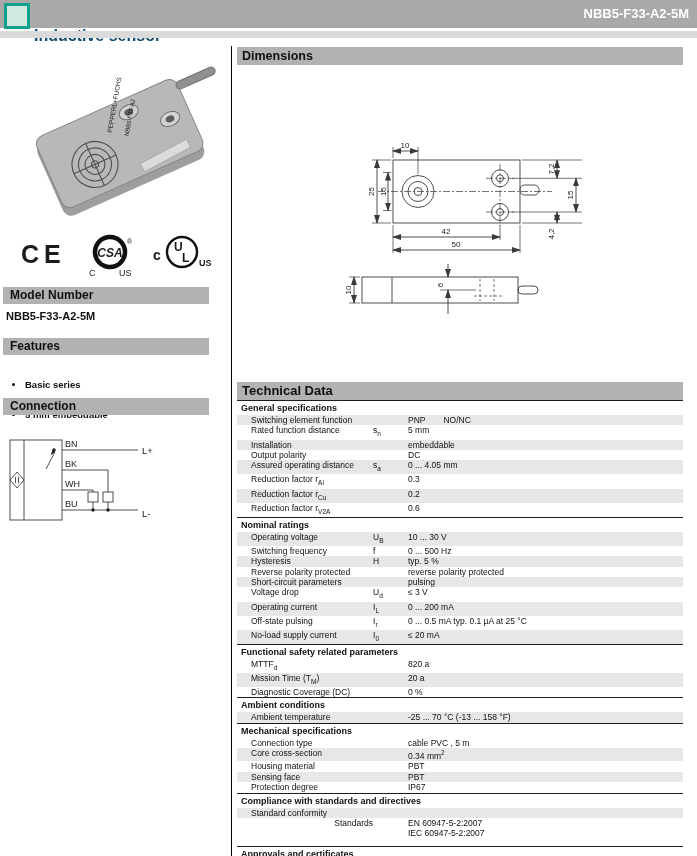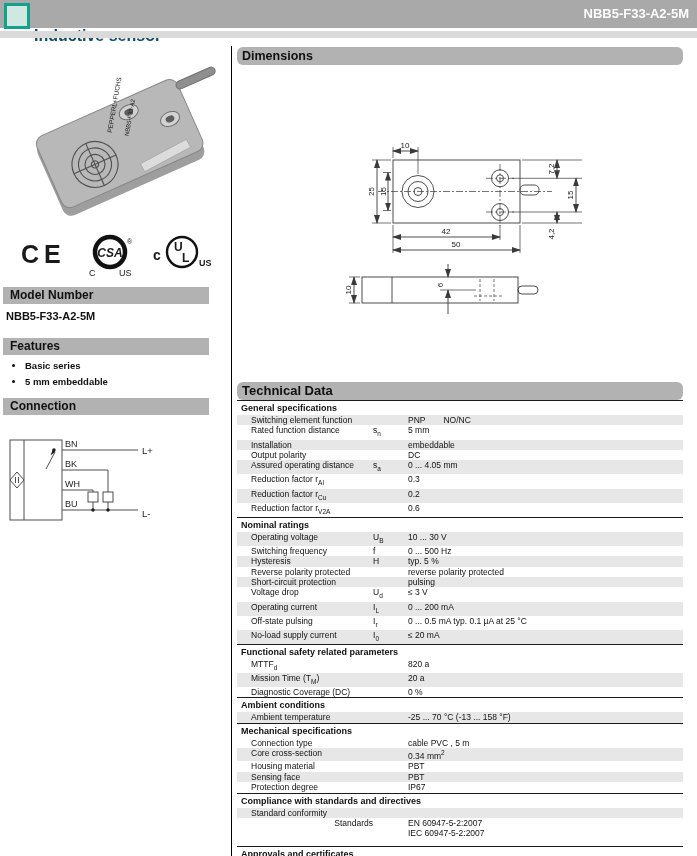--- a/index.html
+++ b/index.html
@@ -11,27 +11,27 @@
   .logo-square{position:absolute;left:4px;top:3px;width:20px;height:20px;background:#cfe9e1;border:3px solid #12a18e;}
   .header-title{position:absolute;left:34px;top:0;line-height:28px;font-size:16px;font-weight:bold;color:#0c4a6e;margin-top:22px;}
   .header-model{position:absolute;right:8px;top:0;line-height:28px;font-size:13px;font-weight:bold;color:#fff;}
   .sub-strip{position:absolute;left:0;top:31px;width:697px;height:7px;background:#dadada;}
   .v-divider{position:absolute;left:231px;top:46px;width:1px;height:810px;background:#000;}
 
   
   .side-bar{position:absolute;left:3px;width:206px;height:17px;background:#b2b2b2;font-size:12px;font-weight:bold;line-height:17px;padding-left:7px;box-sizing:border-box;}
   .model-text{position:absolute;left:6px;top:310px;font-size:11px;font-weight:bold;}
   .features-list{position:absolute;left:3px;top:360px;margin:0;padding-left:22px;font-size:9.5px;font-weight:bold;}
-  .features-list li{margin-bottom:5px;}
+  .features-list li{margin-bottom:5px;margin-top:19px;}
   #product-photo{position:absolute;left:10px;top:50px;}
   .logos{position:absolute;left:20px;top:232px;width:200px;display:flex;gap:18px;}
   #connection-svg{position:absolute;left:8px;top:428px;}
 
   
-  .rc-bar{position:absolute;left:237px;width:446px;background:#b2b2b2;font-weight:bold;box-sizing:border-box;padding-left:5px;border-radius:6px;}
+  .rc-bar{position:absolute;left:237px;width:446px;background:#b2b2b2;font-weight:bold;box-sizing:border-box;padding-left:5px;}
   .rc-bar.dim{top:47px;height:18px;font-size:12.5px;line-height:18px;}
   .rc-bar.tech{top:382px;height:18px;font-size:13px;line-height:18px;}
   #dims-svg{position:absolute;left:330px;top:122px;}
 
   
   #spec-table{position:absolute;left:237px;top:400px;width:446px;font-size:8.5px;}
   .sec-header{border-top:1px solid #1c1c1c;font-weight:bold;font-size:9px;padding:2px 0 2px 4px;line-height:10px;}
   .sec-gap{margin-top:7px;}
   .spec-row{display:flex;line-height:10.4px;}
   .spec-row.odd{background:#e7e7e7;}
@@ -289,21 +289,21 @@
         <div class="spec-label">Hysteresis</div>
         <div class="spec-sym">H</div>
         <div class="spec-val">typ. 5  %</div>
       </div>
       <div class="spec-row">
         <div class="spec-label">Reverse polarity protected</div>
         <div class="spec-sym"></div>
         <div class="spec-val">reverse polarity protected</div>
       </div>
       <div class="spec-row odd">
-        <div class="spec-label">Short-circuit protection</div>
+        <div class="spec-label">Short-circuit parameters</div>
         <div class="spec-sym"></div>
         <div class="spec-val">pulsing</div>
       </div>
       <div class="spec-row">
         <div class="spec-label">Voltage drop</div>
         <div class="spec-sym">U<sub>d</sub></div>
         <div class="spec-val">≤ 3 V</div>
       </div>
       <div class="spec-row odd">
         <div class="spec-label">Operating current</div>

